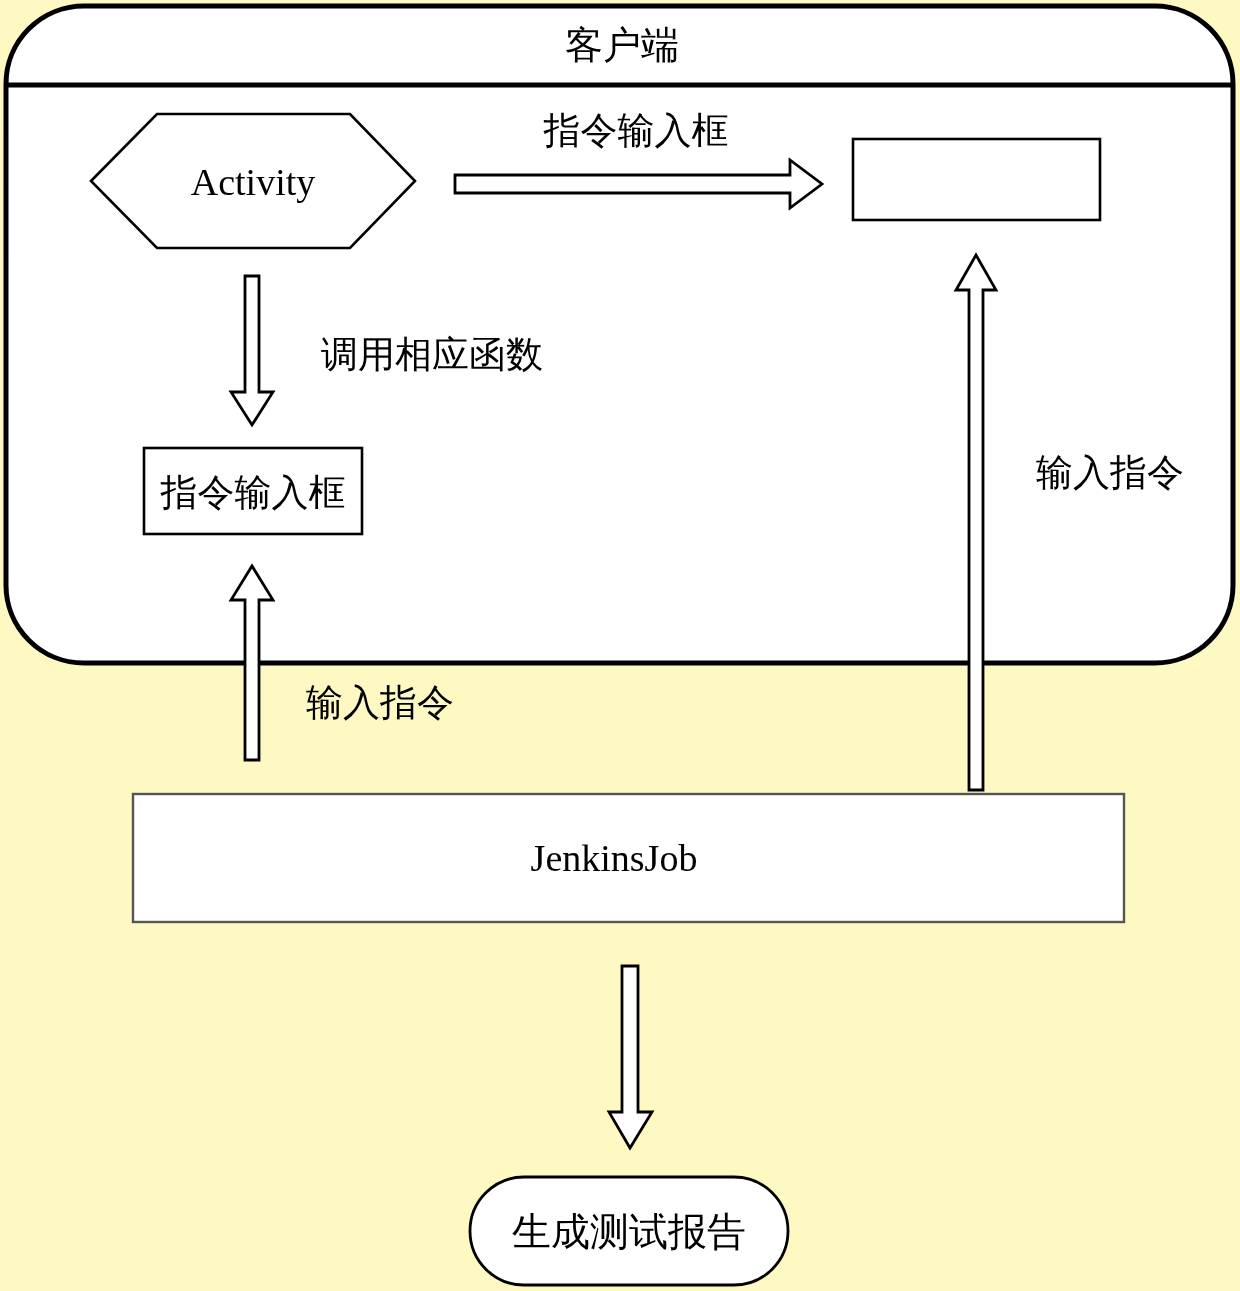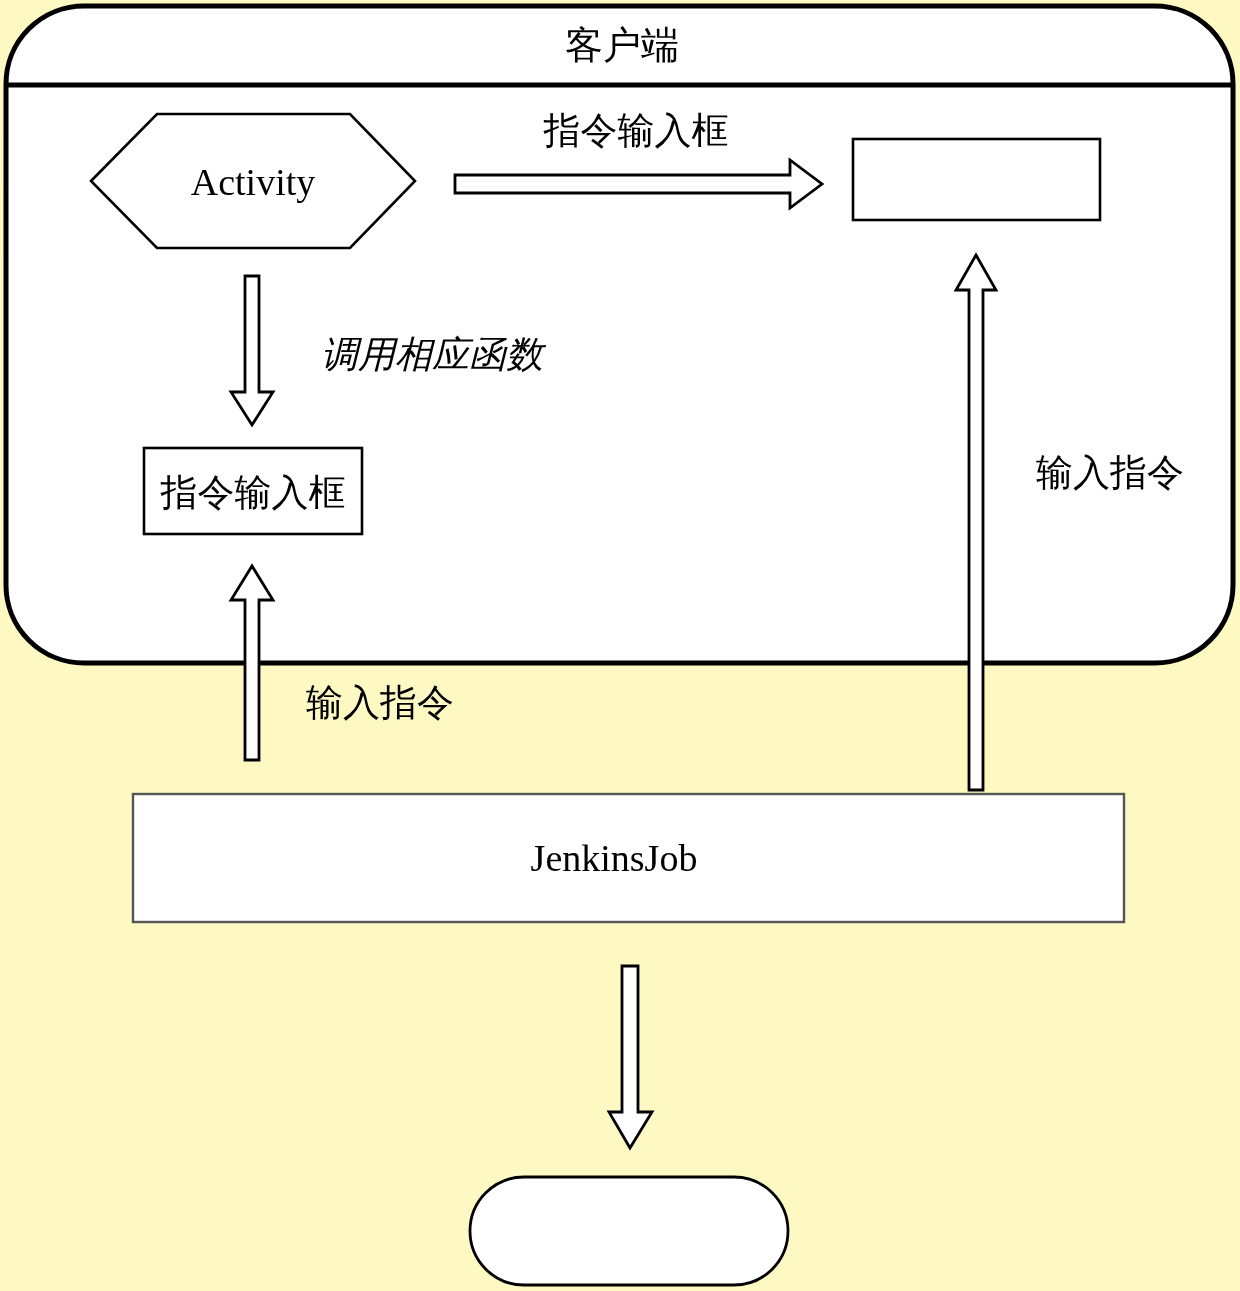--- a/index.html
+++ b/index.html
@@ -73,24 +73,25 @@
 
   </svg>
 
   <div class="lbl cn ctr" style="left:622px; top:45px; font-size:38px;">客户端</div>
 
   <div class="lbl en ctr" style="left:253px; top:182px; font-size:38px;">Activity</div>
 
   <div class="lbl cn ctr" style="left:636px; top:130px; font-size:37px;">指令输入框</div>
 
 
-  <div class="lbl cn ctr" style="left:432px; top:354px; font-size:37px;font-style:italic;">调用相应函数</div>
+  <div class="lbl cn ctr" style="left:432px; top:354px; font-size:37px;">调用相应函数</div>
 
   <div class="lbl cn ctr" style="left:253px; top:492px; font-size:37px;">指令输入框</div>
 
   <div class="lbl cn ctr" style="left:1110px; top:472px; font-size:37px;text-align:center;">输入指令</div>
 
   <div class="lbl cn ctr" style="left:380px; top:702px; font-size:37px;">输入指令</div>
 
   <div class="lbl en ctr" style="left:614px; top:858px; font-size:38px;">JenkinsJob</div>
 
+  <div class="lbl cn ctr" style="left:629px; top:1231px; font-size:39px;">生成测试报告</div>
 
 </div>
 
 </body></html>

